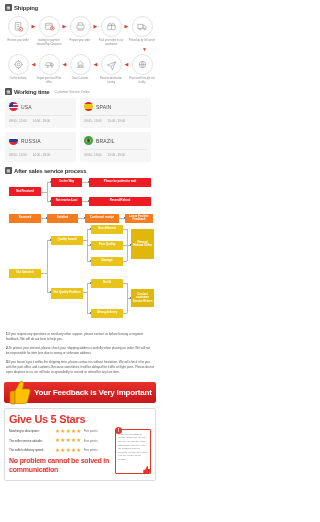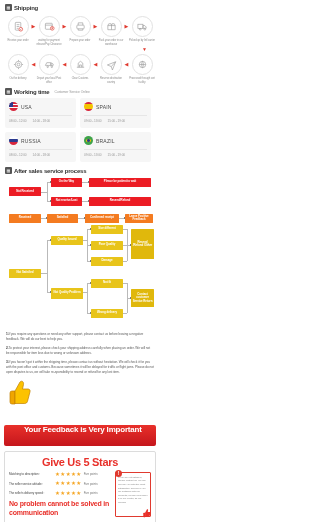--- a/index.html
+++ b/index.html
@@ -83,31 +83,31 @@
 
   
   .paras { padding: 5px 6px 0; }
   .para { font-size: 3.2px; color: #5c5c5c; line-height: 1.55; margin-bottom: 4px; letter-spacing: -0.05px; }
   .para b { color: #333; }
 
   
   .fb-wrap { padding: 3px 4px 0; position: relative; }
   .fb-bar {
     height: 21px; background: linear-gradient(180deg,#e8302a 0%,#c5161c 100%);
-    border-radius: 2px; display: flex; align-items: flex-start; padding-left: 20px; margin-top: 43px;
+    border-radius: 2px; display: flex; align-items: center; padding-left: 30px;
   }
   .fb-txt { color: #fff; font-size: 8px; font-weight: bold; letter-spacing: -0.2px; }
   .thumb { position: absolute; left: 7px; top: -1px; width: 24px; height: 28px; }
 
   
   .stars-box {
     margin: 5px 4px 0; border: 0.6px solid #dcdcdc; border-radius: 2px;
     padding: 4px 4px 6px; background: #fff;
   }
-  .gus { text-align: center; color: #e8302a; font-size: 11px; font-weight: bold; letter-spacing: -0.3px; }
+  .gus { color: #e8302a; font-size: 11px; font-weight: bold; letter-spacing: -0.3px; }
   .rate-area { display: flex; gap: 3px; margin-top: 4px; }
   .rate-left { flex: 1; }
   .rrow { display: flex; align-items: center; gap: 2px; margin-bottom: 4px; }
   .rlbl { font-size: 3.1px; color: #4a4a4a; width: 44px; letter-spacing: -0.1px; }
   .rstars { color: #f5a623; font-size: 5.5px; letter-spacing: 0.4px; line-height: 1; }
   .rpts { font-size: 2.9px; color: #777; }
   .note {
     width: 36px; border: 0.6px solid #e03a2f; border-radius: 1px; padding: 3px 2px 2px;
     position: relative; background: #fff;
   }

